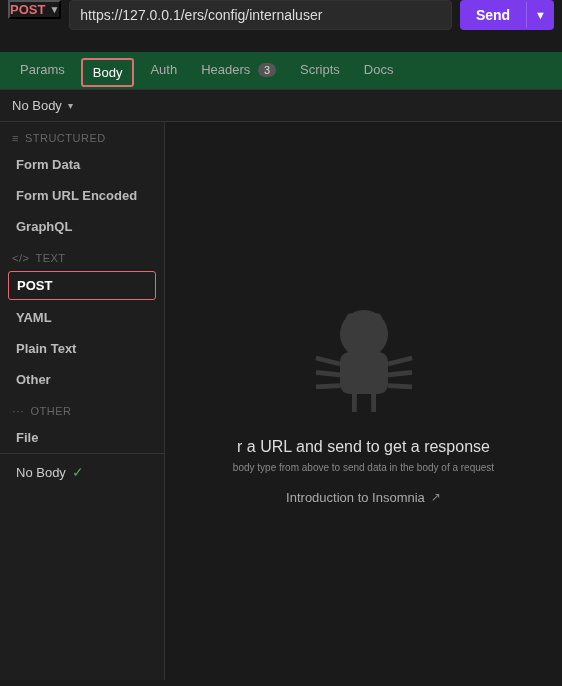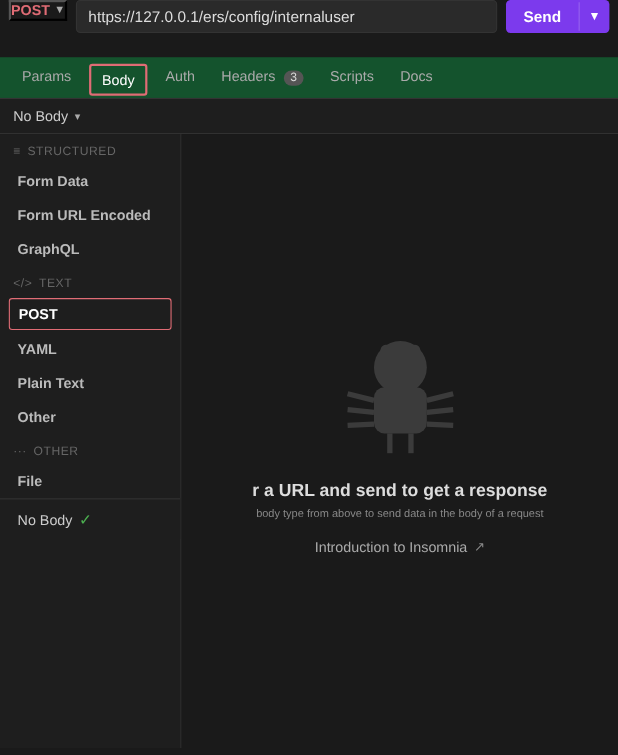--- a/index.html
+++ b/index.html
@@ -176,21 +176,21 @@
     }
     .bug-icon {
       width: 120px;
       height: 120px;
       opacity: 0.3;
       margin-bottom: 20px;
     }
     .main-heading {
       color: #ddd;
       font-size: 16px;
-      font-weight: 700;
+      font-weight: 400;
       margin-bottom: 4px;
       text-align: center;
     }
     .main-subtext {
       color: #888;
       font-size: 10px;
       text-align: left;
       line-height: 1.5;
       max-width: 300px;
       margin-bottom: 15px;

